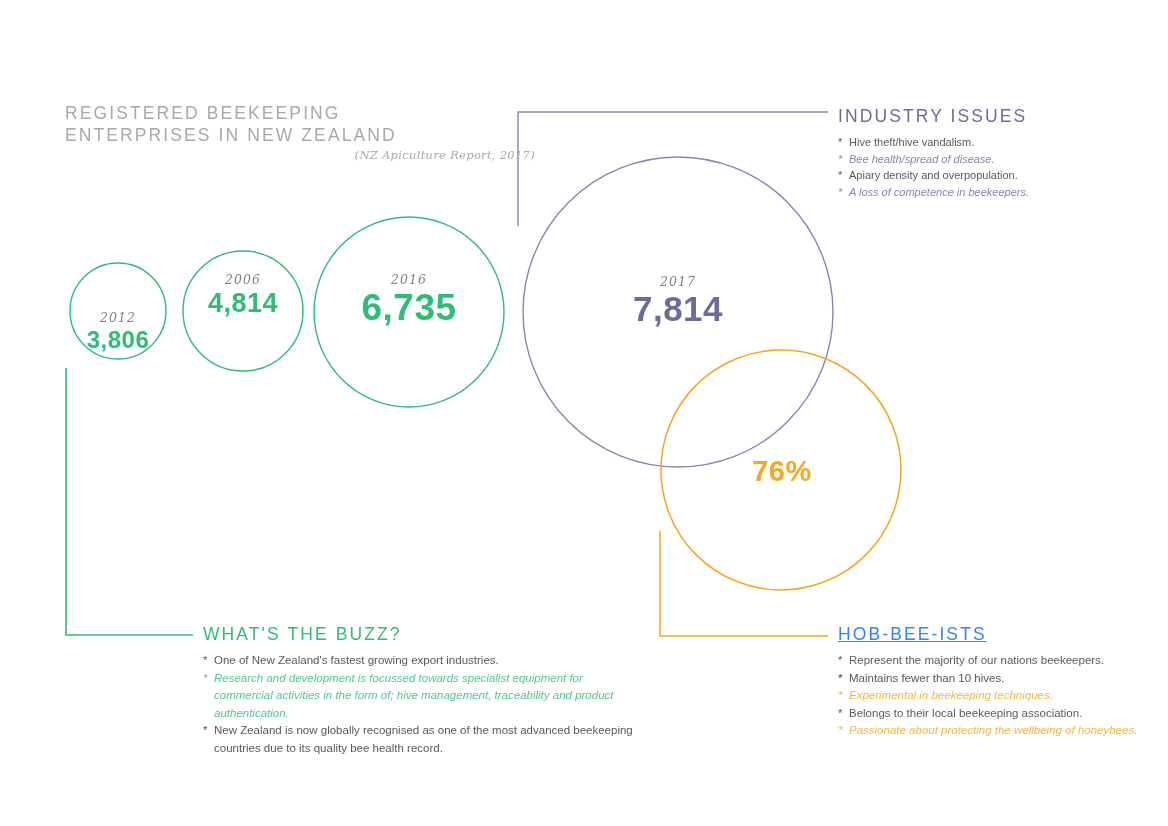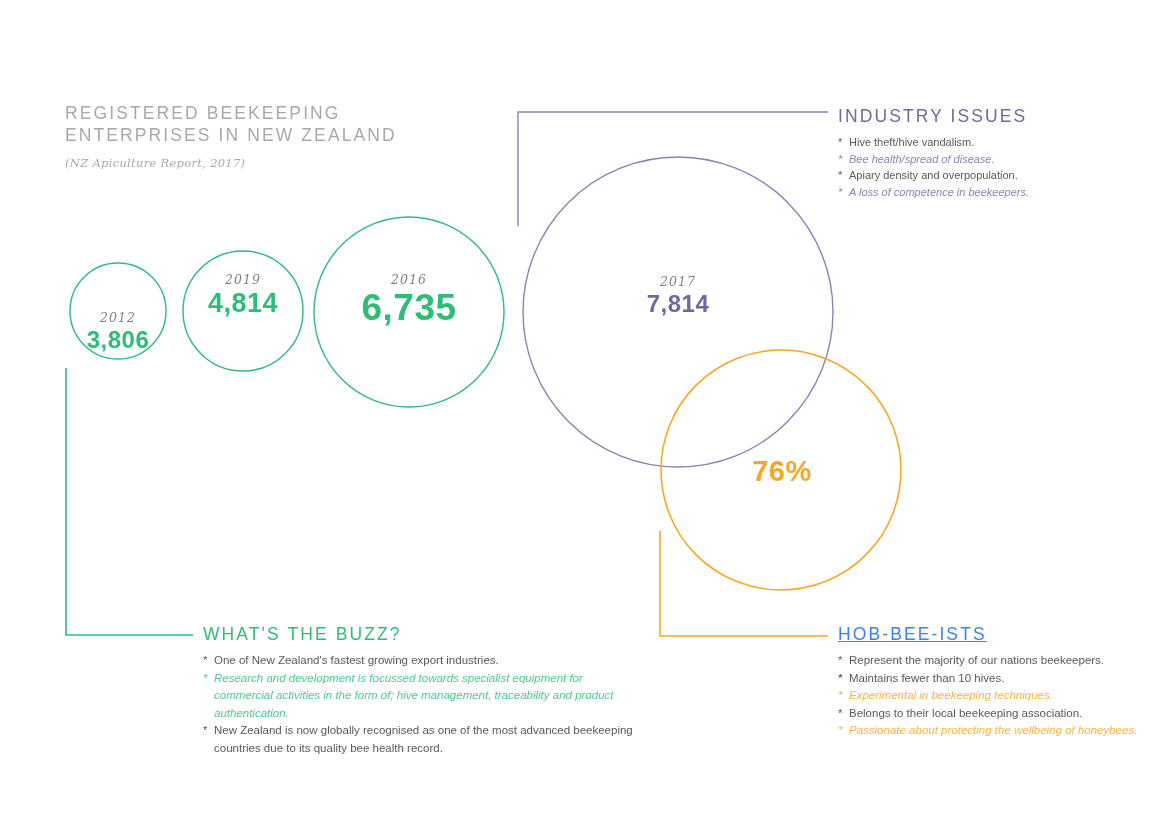--- a/index.html
+++ b/index.html
@@ -37,26 +37,27 @@
   }
   .title-line {
     font-size: 17.5px;
     letter-spacing: 2.1px;
     color: #a7a9ac;
     font-weight: 400;
     line-height: 22px;
     white-space: nowrap;
   }
   .title-sub {
-    margin-top: 10px;
+    margin-top: 2px;
     font-family: "DejaVu Serif", serif;
     font-style: italic;
     font-size: 11.5px;
     letter-spacing: 0.3px;
     color: #a7a9ac;
+    text-align: right;
   }
 
   
   .bubble-label {
     position: absolute;
     text-align: center;
     transform: translate(-50%, 0);
   }
   .bubble-year {
     font-family: "DejaVu Serif", serif;
@@ -71,21 +72,21 @@
     letter-spacing: 0.5px;
     line-height: 1.05;
     margin-top: 2px;
   }
   .v-green { color: #2ebd77; }
   .v-purple { color: #6b6c9e; }
 
   .sz-sm .bubble-value { font-size: 24px; }
   .sz-md .bubble-value { font-size: 27px; }
   .sz-lg .bubble-value { font-size: 37px; }
-  .sz-xl .bubble-value { font-size: 24px; }
+  .sz-xl .bubble-value { font-size: 35px; }
 
   .pct-label {
     position: absolute;
     transform: translate(-50%, -50%);
     font-weight: bold;
     font-size: 29px;
     letter-spacing: 0.5px;
     color: #f9a723;
   }
 
@@ -162,21 +163,21 @@
     <div class="title-line">ENTERPRISES IN NEW ZEALAND</div>
     <div class="title-sub">(NZ Apiculture Report, 2017)</div>
   </div>
 
   <div class="bubble-label sz-sm" style="left:118px; top:274px;margin-top:36px;">
     <div class="bubble-year">2012</div>
     <div class="bubble-value v-green">3,806</div>
   </div>
 
   <div class="bubble-label sz-md" style="left:243px; top:272px;">
-    <div class="bubble-year">2019</div>
+    <div class="bubble-year">2006</div>
     <div class="bubble-value v-green">4,814</div>
   </div>
 
   <div class="bubble-label sz-lg" style="left:409px; top:272px;">
     <div class="bubble-year">2016</div>
     <div class="bubble-value v-green">6,735</div>
   </div>
 
   <div class="bubble-label sz-xl" style="left:678px; top:274px;">
     <div class="bubble-year">2017</div>

